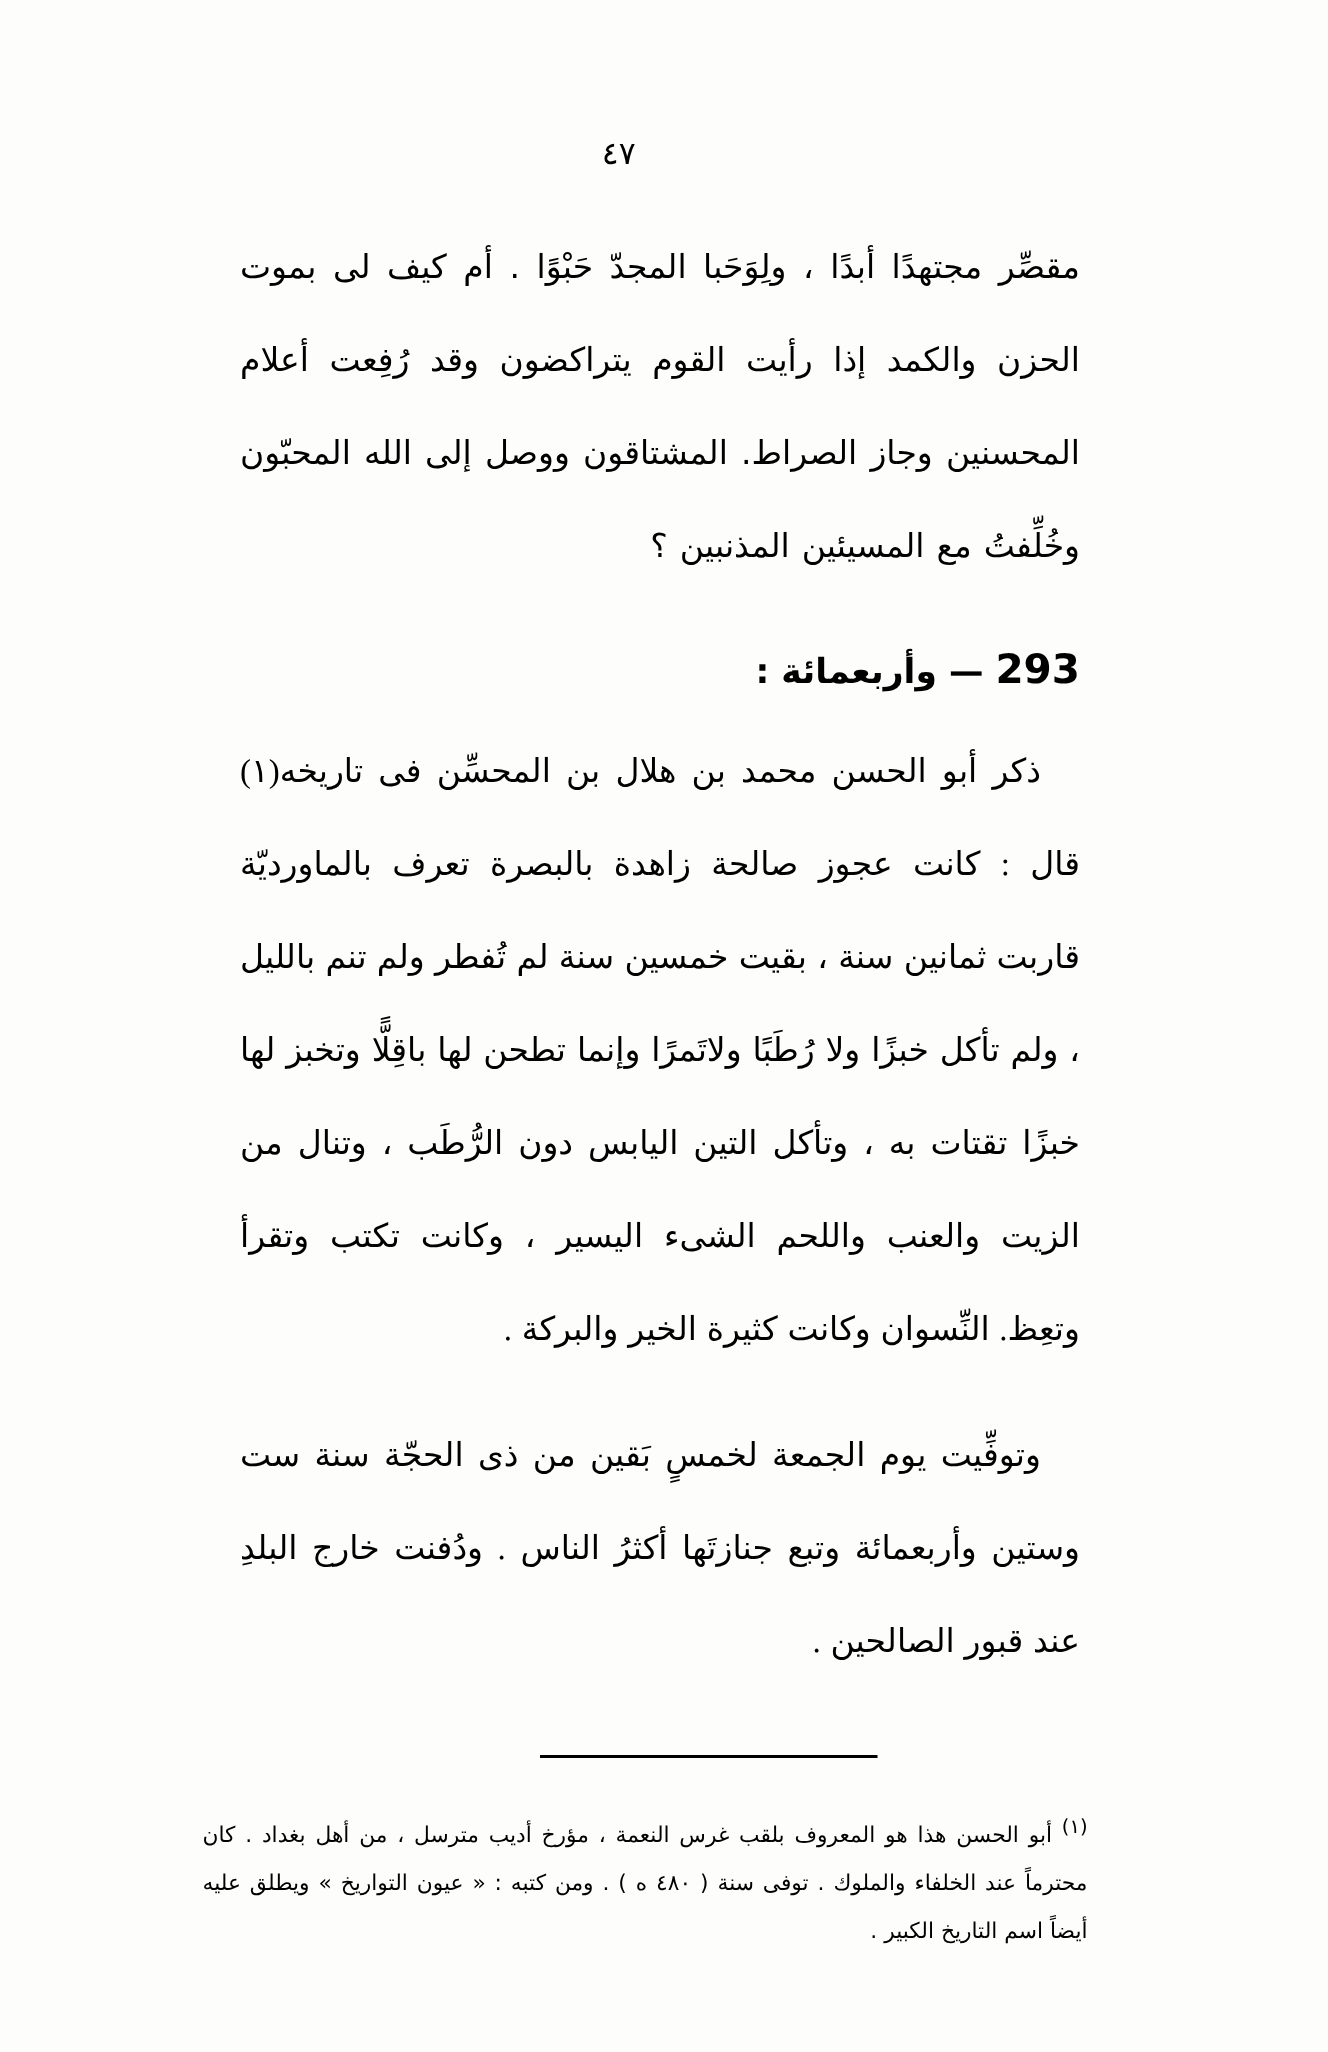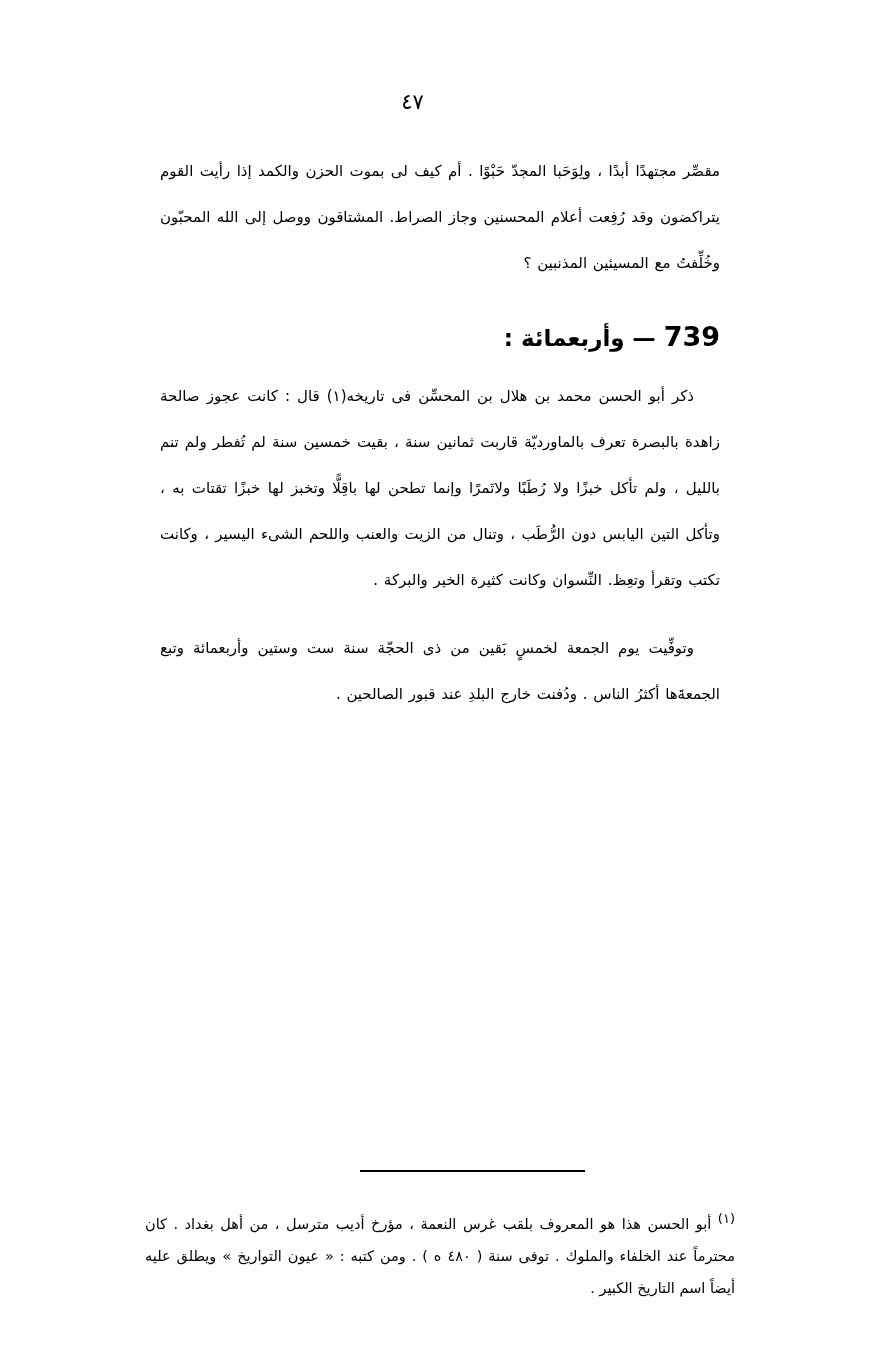--- a/index.html
+++ b/index.html
@@ -37,29 +37,30 @@
   .body-col {
     position: absolute;
     top: 148px;
     right: 165px;
     width: 560px;
     direction: rtl;
     text-align: justify;
     text-align-last: right;
   }
   .para {
-    font-size: 15px;
-    line-height: 46px;
+    font-size: 22px;
+    line-height: 62px;
     margin: 0 0 4px 0;
     text-align: justify;
     text-align-last: right;
     word-spacing: 1px;
   }
   .para.indent {
     text-indent: 26px;
+    font-family: Liberation Serif, serif;
   }
   .section-heading {
     font-size: 23px;
     font-weight: bold;
     line-height: 50px;
     margin: 26px 0 10px 0;
     text-align: right;
   }
   .section-heading .num {
     font-size: 27px;
@@ -72,21 +73,21 @@
     position: absolute;
     bottom: 196px;
     right: 300px;
     width: 225px;
     height: 2px;
     background: #000;
   }
   .footnotes {
     position: absolute;
     bottom: 64px;
-    right: 150px;
+    right: 160px;
     width: 590px;
     direction: rtl;
     font-size: 14.5px;
     line-height: 32px;
     text-align: justify;
     text-align-last: right;
   }
   .footnotes p {
     margin: 0;
   }
@@ -101,30 +102,30 @@
 <div class="page">
 
   <div class="page-number">٤٧</div>
 
   <div class="body-col">
 
     <p class="para">مقصِّر مجتهدًا أبدًا ، ولِوَحَبا المجدّ حَبْوًا . أم كيف لى بموت الحزن والكمد إذا رأيت القوم يتراكضون وقد رُفِعت أعلام المحسنين وجاز الصراط. المشتاقون ووصل إلى الله المحبّون وخُلِّفتُ مع المسيئين المذنبين ؟</p>
 
 
     <h2 class="section-heading">
-      <span class="num">739</span>
+      <span class="num">293</span>
       <span>—</span>
       <span>وأربعمائة :</span>
     </h2>
 
     <p class="para indent">ذكر أبو الحسن محمد بن هلال بن المحسِّن فى تاريخه(١) قال : كانت عجوز صالحة زاهدة بالبصرة تعرف بالماورديّة قاربت ثمانين سنة ، بقيت خمسين سنة لم تُفطر ولم تنم بالليل ، ولم تأكل خبزًا ولا رُطَبًا ولاتَمرًا وإنما تطحن لها باقِلًّا وتخبز لها خبزًا تقتات به ، وتأكل التين اليابس دون الرُّطَب ، وتنال من الزيت والعنب واللحم الشىء اليسير ، وكانت تكتب وتقرأ وتعِظ. النِّسوان وكانت كثيرة الخير والبركة .</p>
 
     <div class="gap"></div>
 
-    <p class="para indent">وتوفِّيت يوم الجمعة لخمسٍ بَقين من ذى الحجّة سنة ست وستين وأربعمائة وتبع الجمعةَها أكثرُ الناس . ودُفنت خارج البلدِ عند قبور الصالحين .</p>
+    <p class="para indent">وتوفِّيت يوم الجمعة لخمسٍ بَقين من ذى الحجّة سنة ست وستين وأربعمائة وتبع جنازتَها أكثرُ الناس . ودُفنت خارج البلدِ عند قبور الصالحين .</p>
 
   </div>
 
   <div class="footnote-rule"></div>
 
   <div class="footnotes">
     <p>
       <span class="fn-marker">(١)</span>
       <span>أبو الحسن هذا هو المعروف بلقب غرس النعمة ، مؤرخ أديب مترسل ، من أهل بغداد . كان محترماً عند الخلفاء والملوك . توفى سنة ( ٤٨٠ ه ) . ومن كتبه : « عيون التواريخ » ويطلق عليه أيضاً اسم التاريخ الكبير .</span>
     </p>

